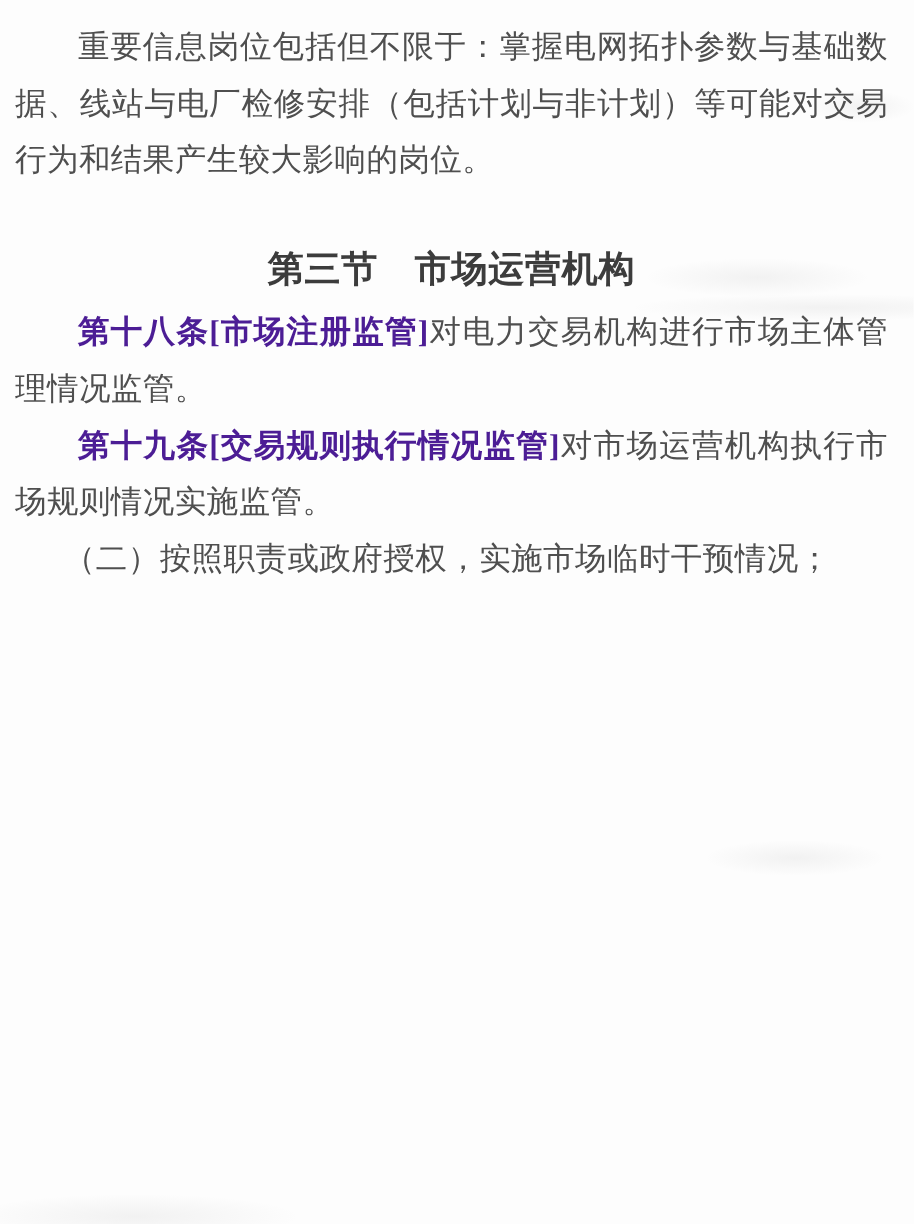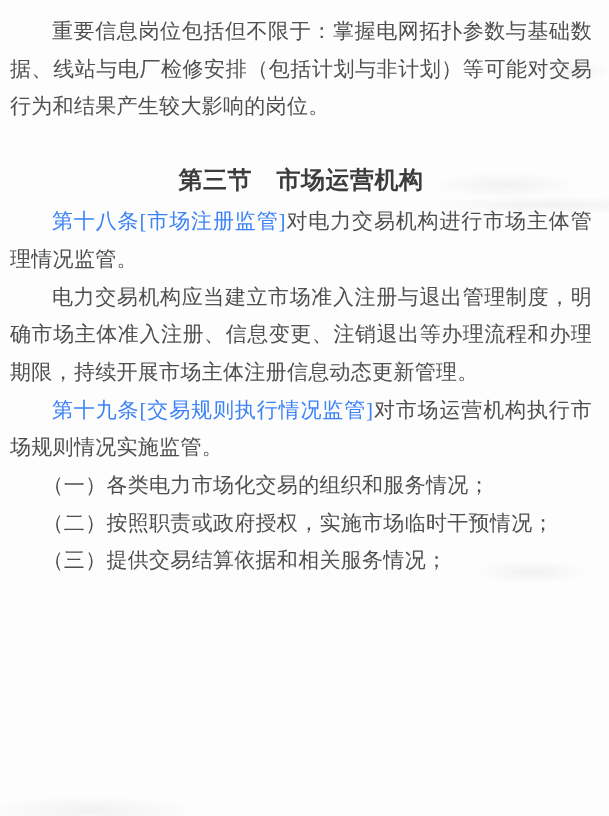--- a/index.html
+++ b/index.html
@@ -42,22 +42,22 @@
   .section-heading {
     margin: 35px 0 4px 0;
     font-size: 24px;
     line-height: 38px;
     font-weight: 700;
     text-align: center;
     color: #3c3c3c;
     letter-spacing: 0.5px;
   }
   .article-paragraph b {
-    color: #3b82f6;
-    font-weight: 400;
+    color: #4c1d95;
+    font-weight: 700;
   }
   
   .smudge {
     position: absolute;
     pointer-events: none;
     z-index: 0;
     background: radial-gradient(closest-side, rgba(90,90,90,0.07), rgba(90,90,90,0));
     border-radius: 50%;
   }
   .smudge-1 { left: 430px; top: 172px; width: 150px; height: 26px; }
@@ -72,18 +72,15 @@
 <div class="smudge smudge-1"></div>
 <div class="smudge smudge-2"></div>
 <div class="smudge smudge-3"></div>
 <div class="smudge smudge-4"></div>
 <div class="smudge smudge-5"></div>
 
 <div class="page">
     <p class="para body-paragraph">重要信息岗位包括但不限于：掌握电网拓扑参数与基础数据、线站与电厂检修安排（包括计划与非计划）等可能对交易行为和结果产生较大影响的岗位。</p>
     <h2 class="section-heading">第三节　市场运营机构</h2>
     <p class="para article-paragraph"><b>第十八条[市场注册监管]</b><span>对电力交易机构进行市场主体管理情况监管。</span></p>
-    <p class="para body-paragraph">电力交易机构应当建立市场准入注册与退出管理制度，明确市场主体准入注册、信息变更、注销退出等办理流程和办理期限，持续开展市场主体注册信息动态更新管理。</p>
     <p class="para article-paragraph"><b>第十九条[交易规则执行情况监管]</b><span>对市场运营机构执行市场规则情况实施监管。</span></p>
-    <p class="para list-item">（一）各类电力市场化交易的组织和服务情况；</p>
     <p class="para list-item">（二）按照职责或政府授权，实施市场临时干预情况；</p>
-    <p class="para list-item">（三）提供交易结算依据和相关服务情况；</p>
   </div>
 
 </body></html>

